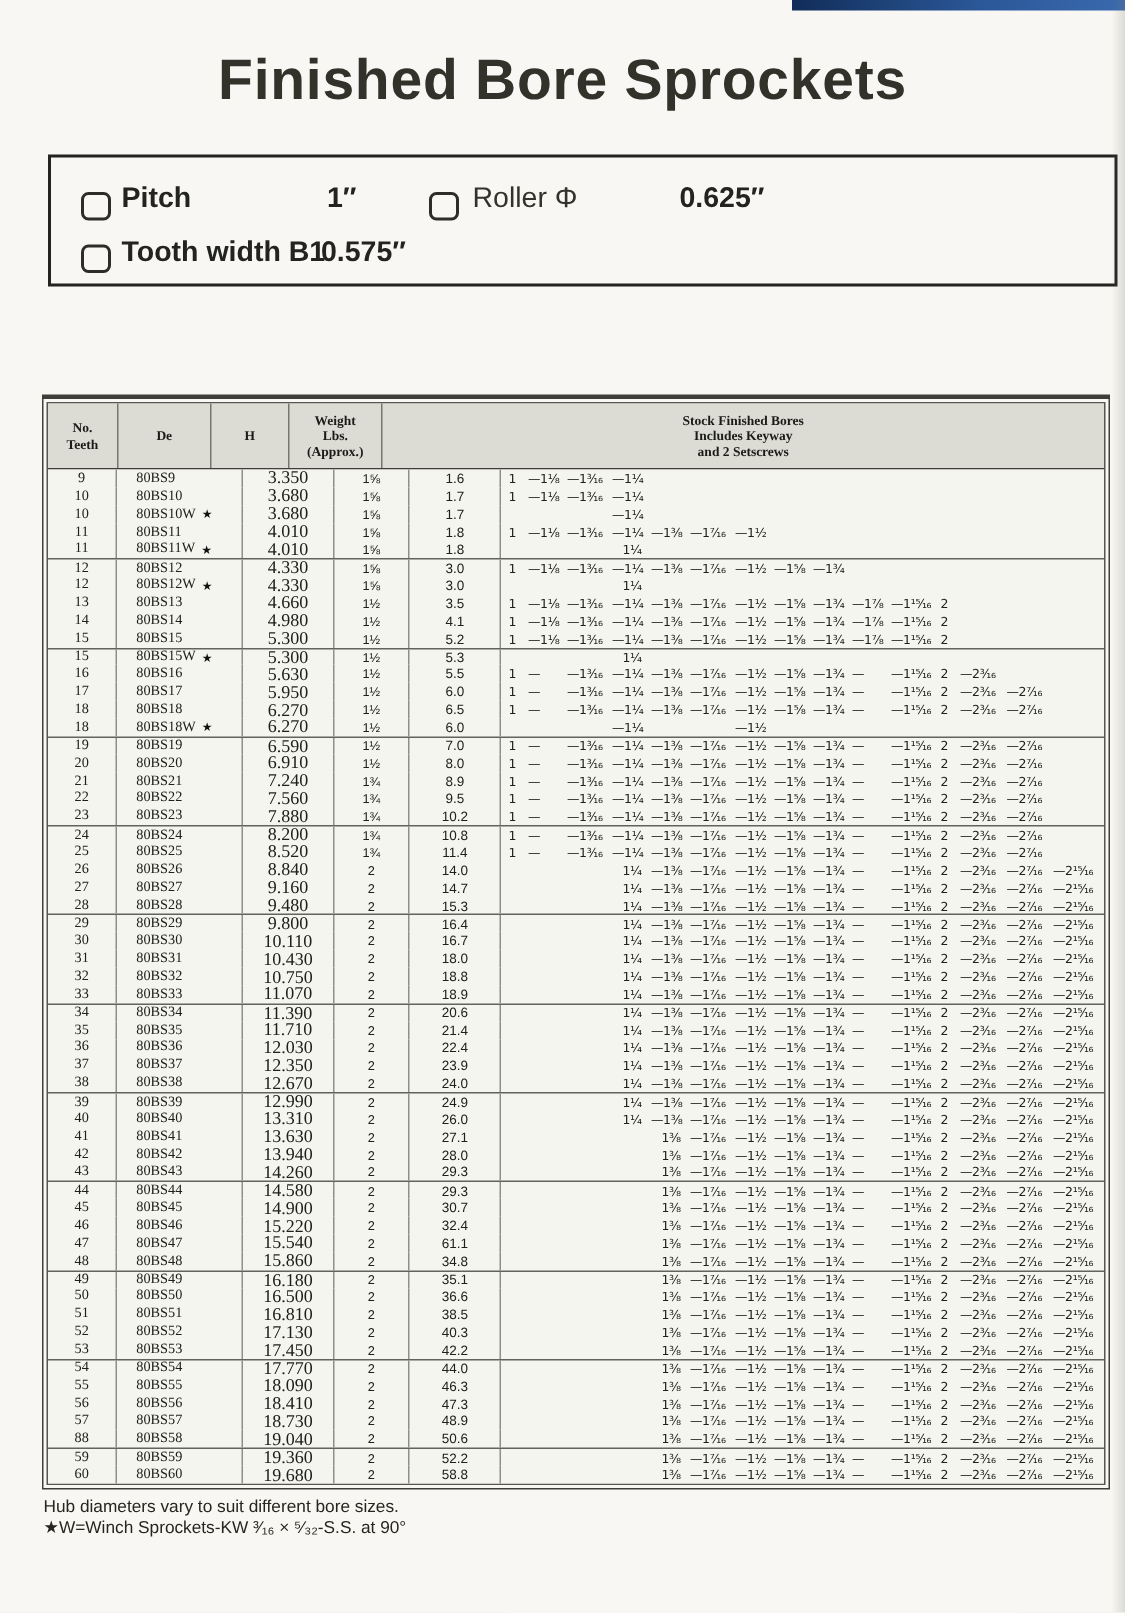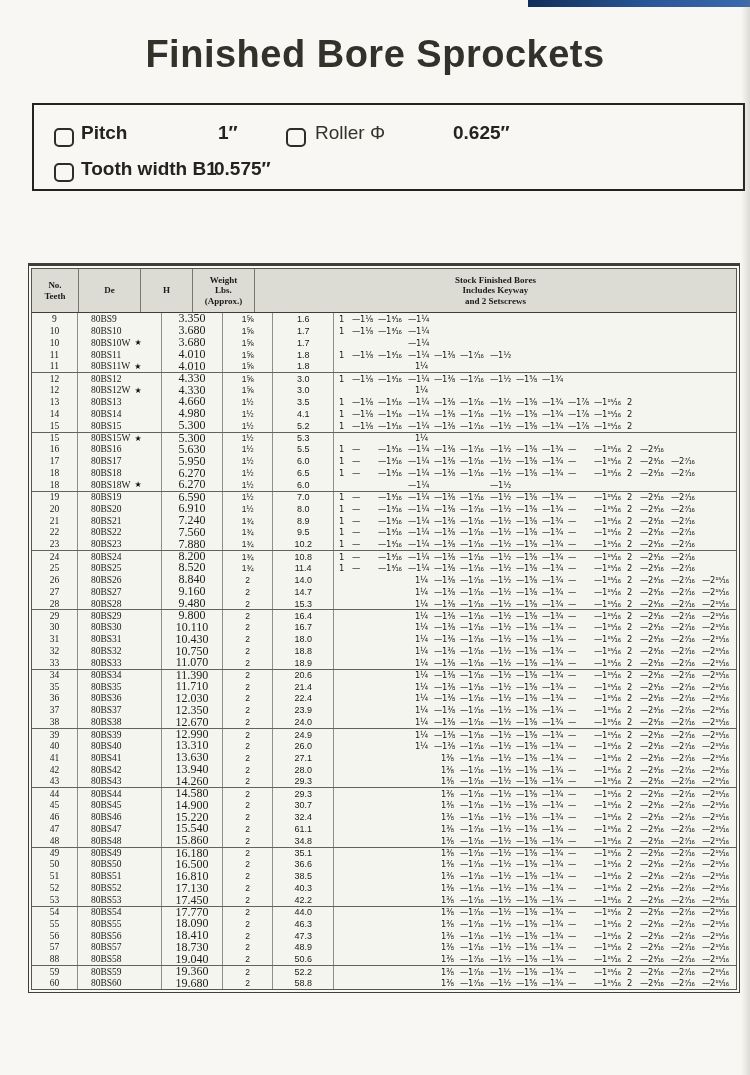--- a/index.html
+++ b/index.html
@@ -1464,15 +1464,19 @@
               <span class="slot" style="width: 13px;">2</span>
               <span class="slot" style="width: 31px;">—2³⁄₁₆</span>
               <span class="slot" style="width: 31px;">—2⁷⁄₁₆</span>
               <span class="slot" style="width: 34px;">—2¹⁵⁄₁₆</span>
             </div>
           </div>
         </div>
     </div>
   </div>
 
+  <div class="footnotes">
+    <div>Hub diameters vary to suit different bore sizes.</div>
+    <div>★W=Winch Sprockets-KW ³⁄₁₆ × ⁵⁄₃₂-S.S. at 90°</div>
+  </div>
 
   <div class="edge-shadow"></div>
 </div>
 
 </body></html>

